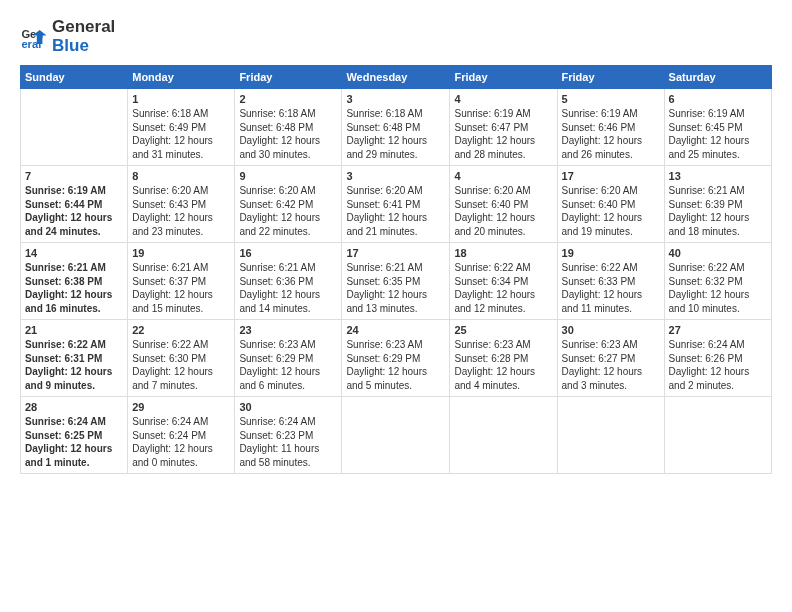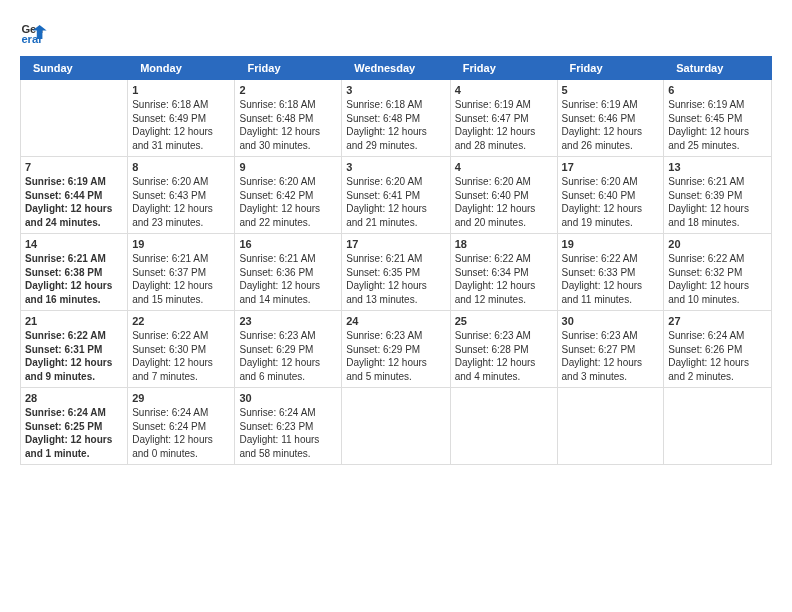--- a/index.html
+++ b/index.html
@@ -47,21 +47,21 @@
     table {
       width: 100%;
       border-collapse: collapse;
       font-size: 9.5px;
     }
     thead tr th {
       background-color: #2a6abf;
       color: #fff;
       font-size: 11px;
       font-weight: bold;
-      padding: 5px 12px;
+      padding: 5px 4px;
       text-align: left;
       border: 1px solid #2a6abf;
     }
     tbody tr {
       border-bottom: 1px solid #ccc;
     }
     tbody tr td {
       vertical-align: top;
       padding: 4px 4px;
       border: 1px solid #ddd;
@@ -95,20 +95,26 @@
 <body>
 
 <div class="page">
   <div class="header">
     <div class="logo">
       <svg class="logo-icon" viewBox="0 0 40 40">
         <text x="2" y="22" font-size="16" font-weight="bold" fill="#333">Gen</text>
         <text x="2" y="36" font-size="16" font-weight="bold" fill="#1a6abf">eral</text>
         <polygon points="28,10 38,18 32,18 32,30 24,30 24,18 18,18" fill="#1a6abf"></polygon>
       </svg>
+      <div>
+        <div style="font-size:17px;font-weight:bold;color:#333;line-height:1.1;">
+          <span style="color:#333;">General</span>
+        </div>
+        <div style="font-size:17px;font-weight:bold;color:#1a6abf;line-height:1.1;">Blue</div>
+      </div>
     </div>
     <div class="title-block">
       <div class="month-title"></div>
       <div class="location"></div>
     </div>
   </div>
 
   <table>
     <thead>
       <tr>
@@ -255,21 +261,21 @@
 and 12 minutes.</div>
           </td>
           <td>
             <span class="day-num">19</span>
             <div class="day-info" style="white-space: pre-line;">Sunrise: 6:22 AM
 Sunset: 6:33 PM
 Daylight: 12 hours
 and 11 minutes.</div>
           </td>
           <td>
-            <span class="day-num">20</span>
+            <span class="day-num">40</span>
             <div class="day-info" style="white-space: pre-line;">Sunrise: 6:22 AM
 Sunset: 6:32 PM
 Daylight: 12 hours
 and 10 minutes.</div>
           </td>
         </tr>
         <tr>
           <td>
             <span class="day-num">21</span>
             <div class="day-info" style="white-space: pre-line;">Sunrise: 6:22 AM

